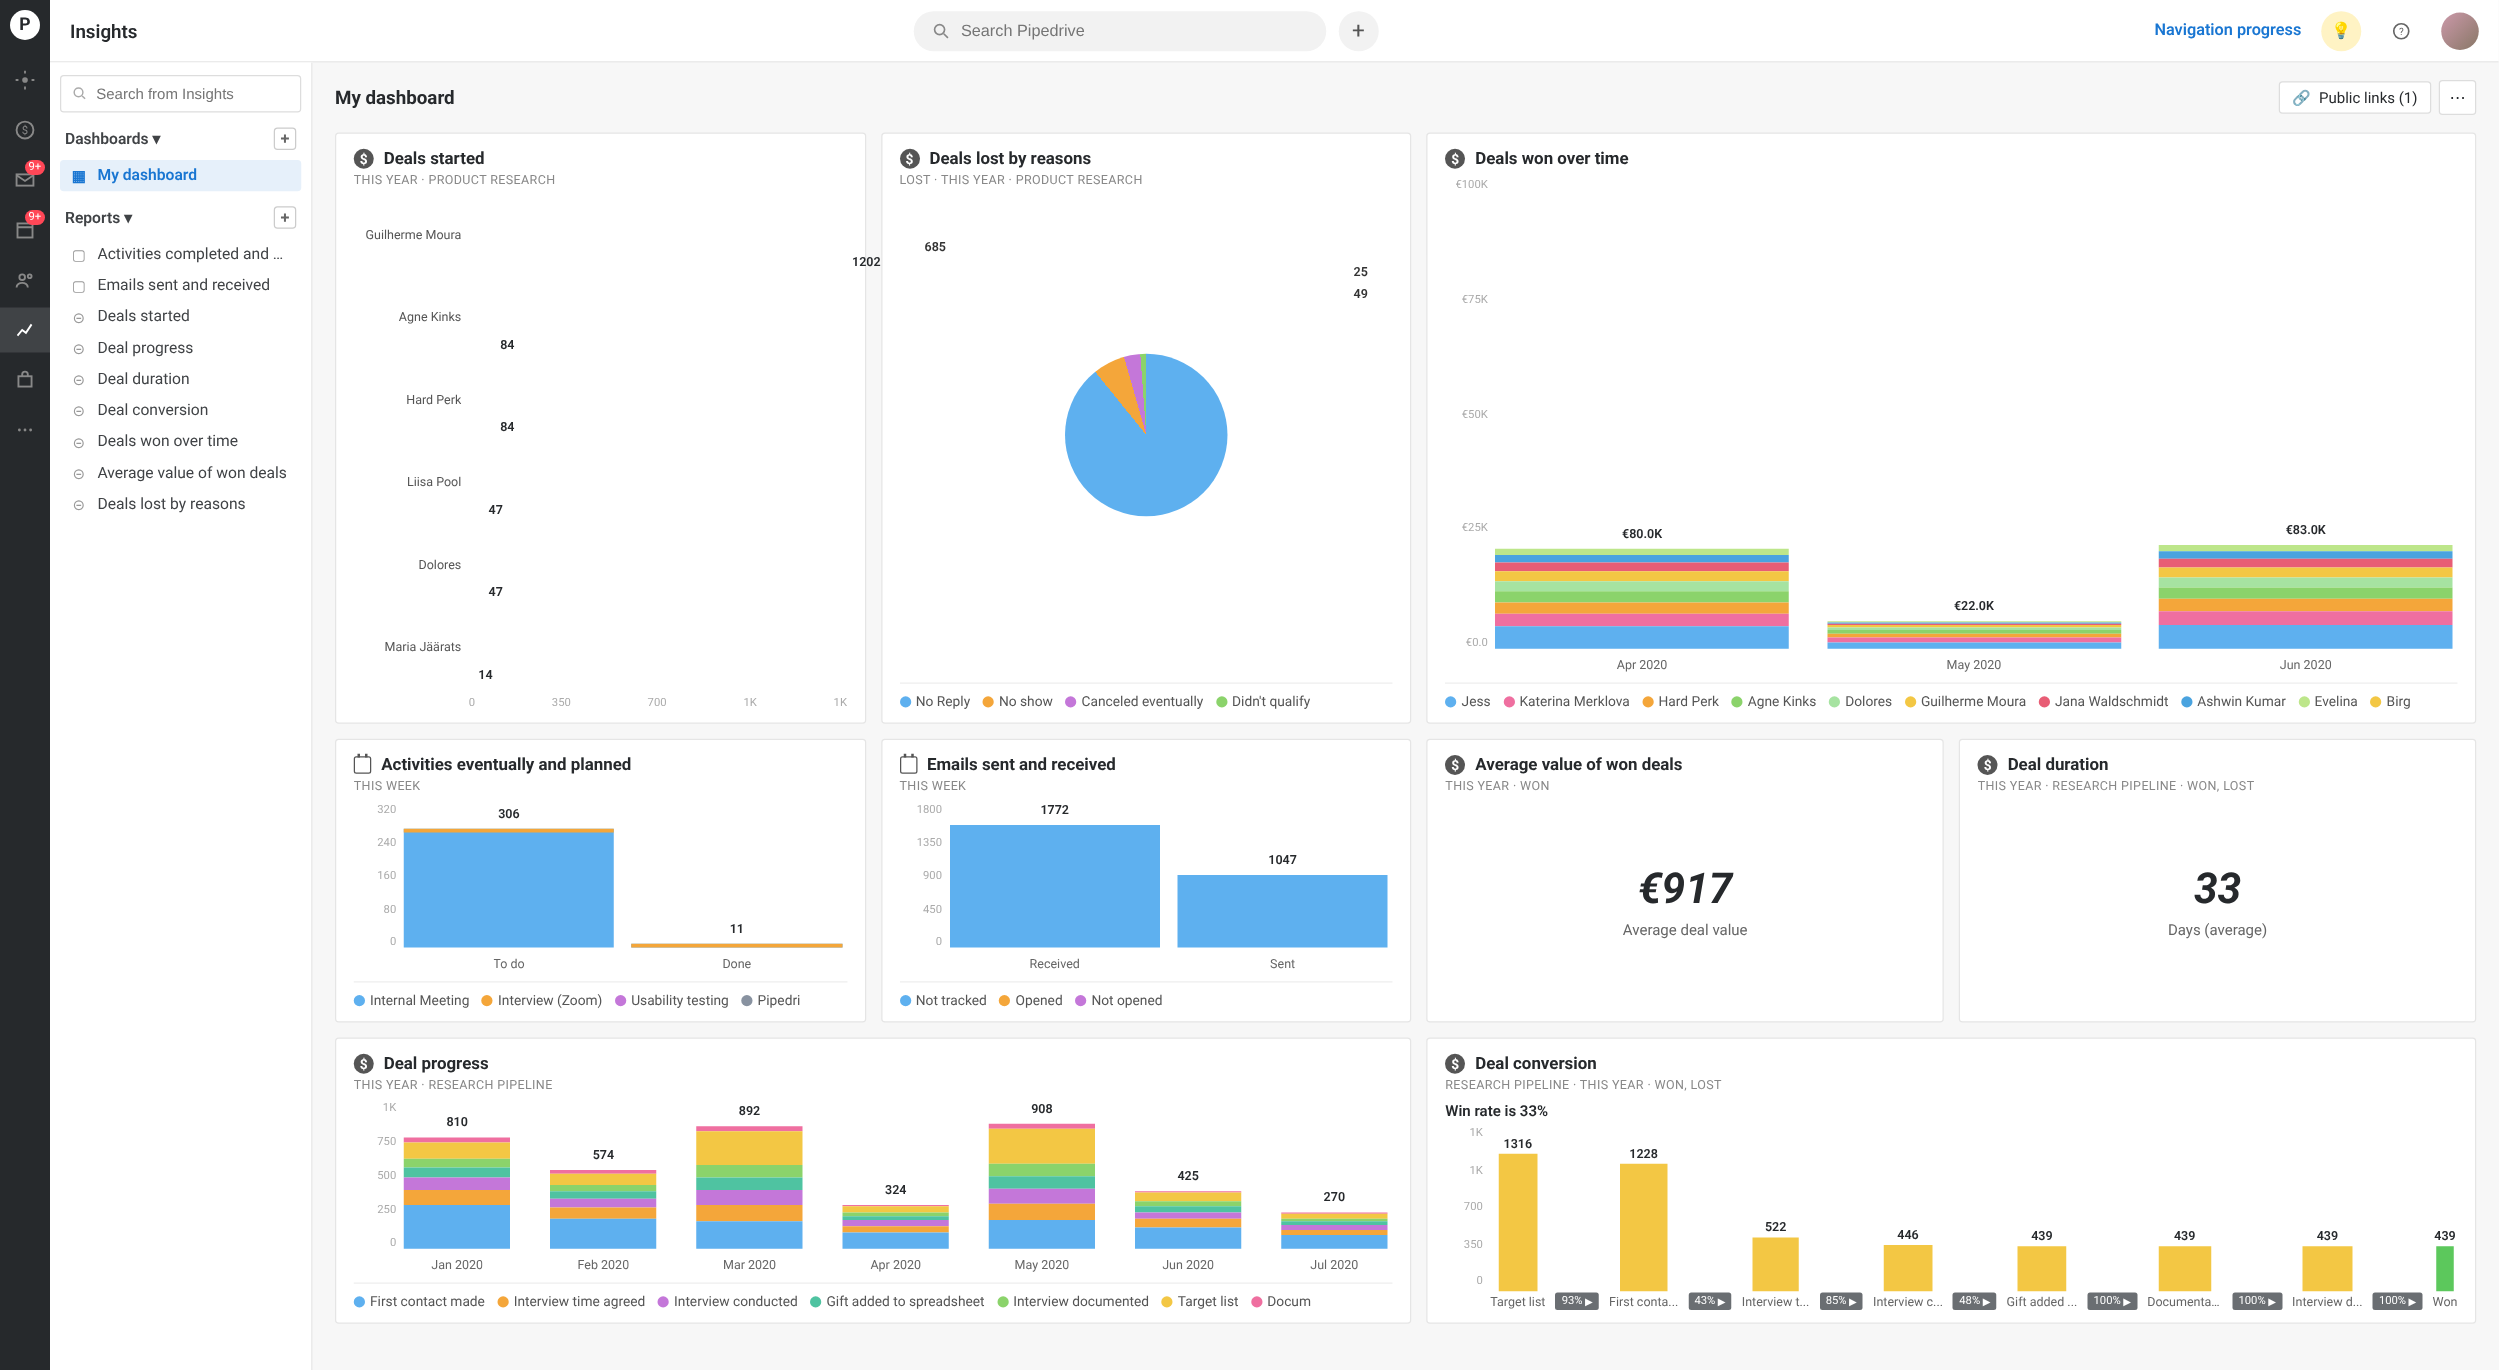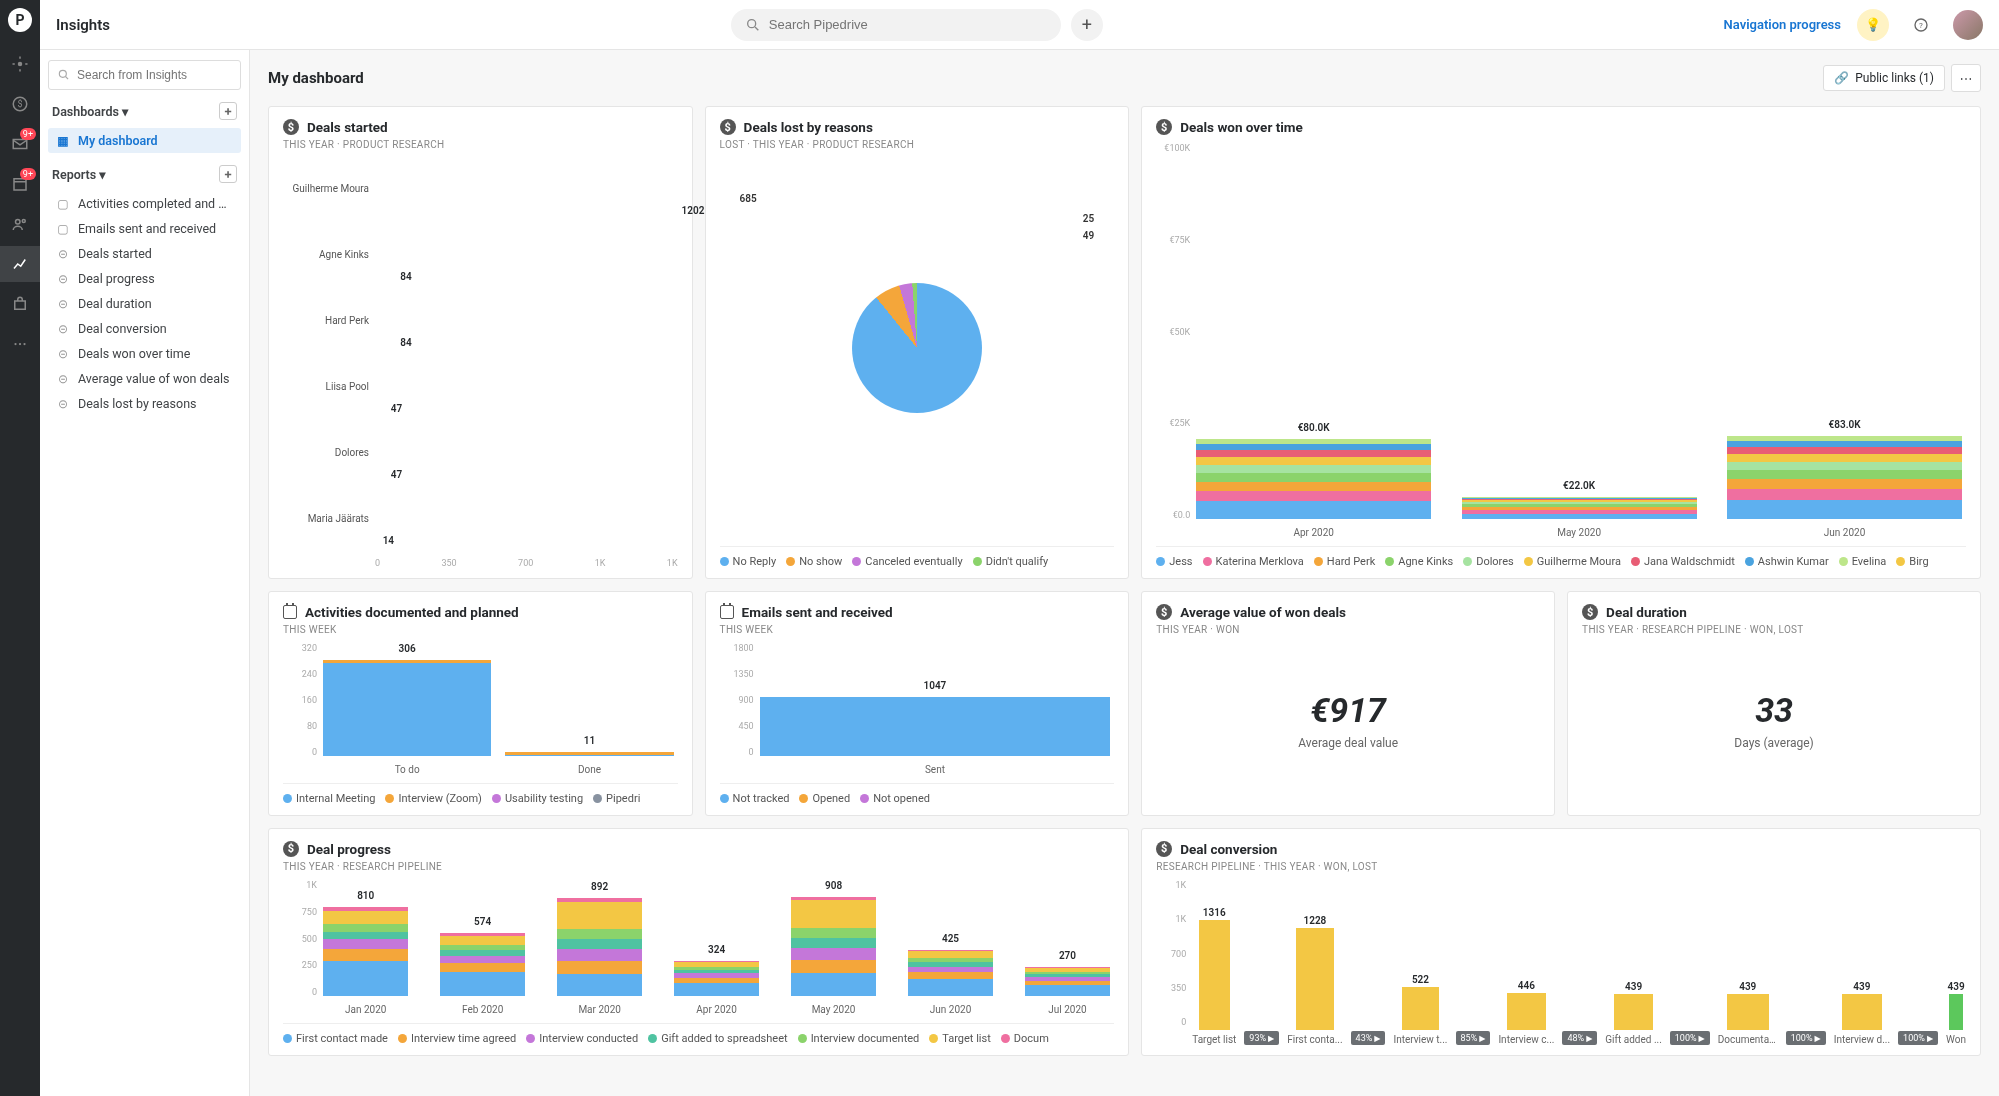--- a/index.html
+++ b/index.html
@@ -393,21 +393,21 @@
                 <span><span class="dot" style="background:#e85d75"></span>Jana Waldschmidt</span>
                 <span><span class="dot" style="background:#4aa3df"></span>Ashwin Kumar</span>
                 <span><span class="dot" style="background:#bde68a"></span>Evelina</span>
                 <span><span class="dot" style="background:#f3c744"></span>Birg</span>
               </div>
           </div>
 
           <div class="card">
             <div class="card-title">
                 <span class="ic-cal"></span>
-                <span>Activities documented and planned</span>
+                <span>Activities eventually and planned</span>
               </div>
             <div class="card-sub">THIS WEEK</div>
             <div class="card-body">
                 <div class="colchart with-yaxis" id="col-act">
                   <div class="yaxis">
                     <div>320</div>
                     <div>240</div>
                     <div>160</div>
                     <div>80</div>
                     <div>0</div>
@@ -445,20 +445,27 @@
             <div class="card-body">
                 <div class="colchart with-yaxis" id="col-em">
                   <div class="yaxis">
                     <div>1800</div>
                     <div>1350</div>
                     <div>900</div>
                     <div>450</div>
                     <div>0</div>
                   </div>
                   <div class="colgroup">
+                    <div class="toplabel">1772</div>
+                    <div class="stack">
+                      <div class="seg" style="height: 98.4444px; background: rgb(94, 176, 239);"></div>
+                    </div>
+                    <div class="xlabel">Received</div>
+                  </div>
+                  <div class="colgroup">
                     <div class="toplabel">1047</div>
                     <div class="stack">
                       <div class="seg" style="height: 58.1667px; background: rgb(94, 176, 239);"></div>
                     </div>
                     <div class="xlabel">Sent</div>
                   </div>
                 </div>
               </div>
             <div class="legend" id="legend-em">
                 <span><span class="dot" style="background:#5eb0ef"></span>Not tracked</span>
@@ -611,20 +618,21 @@
               </div>
           </div>
 
           <div class="card">
             <div class="card-title">
                 <span class="ic-circle">$</span>
                 <span>Deal conversion</span>
               </div>
             <div class="card-sub">RESEARCH PIPELINE · THIS YEAR · WON, LOST</div>
             <div class="card-body">
+              <div class="winrate">Win rate is 33%</div>
               <div class="funnel" id="funnel-dc">
                   <div class="yaxis">
                     <div>1K</div>
                     <div>1K</div>
                     <div>700</div>
                     <div>350</div>
                     <div>0</div>
                   </div>
                   <div class="funnel-col">
                     <div class="toplabel">1316</div>

